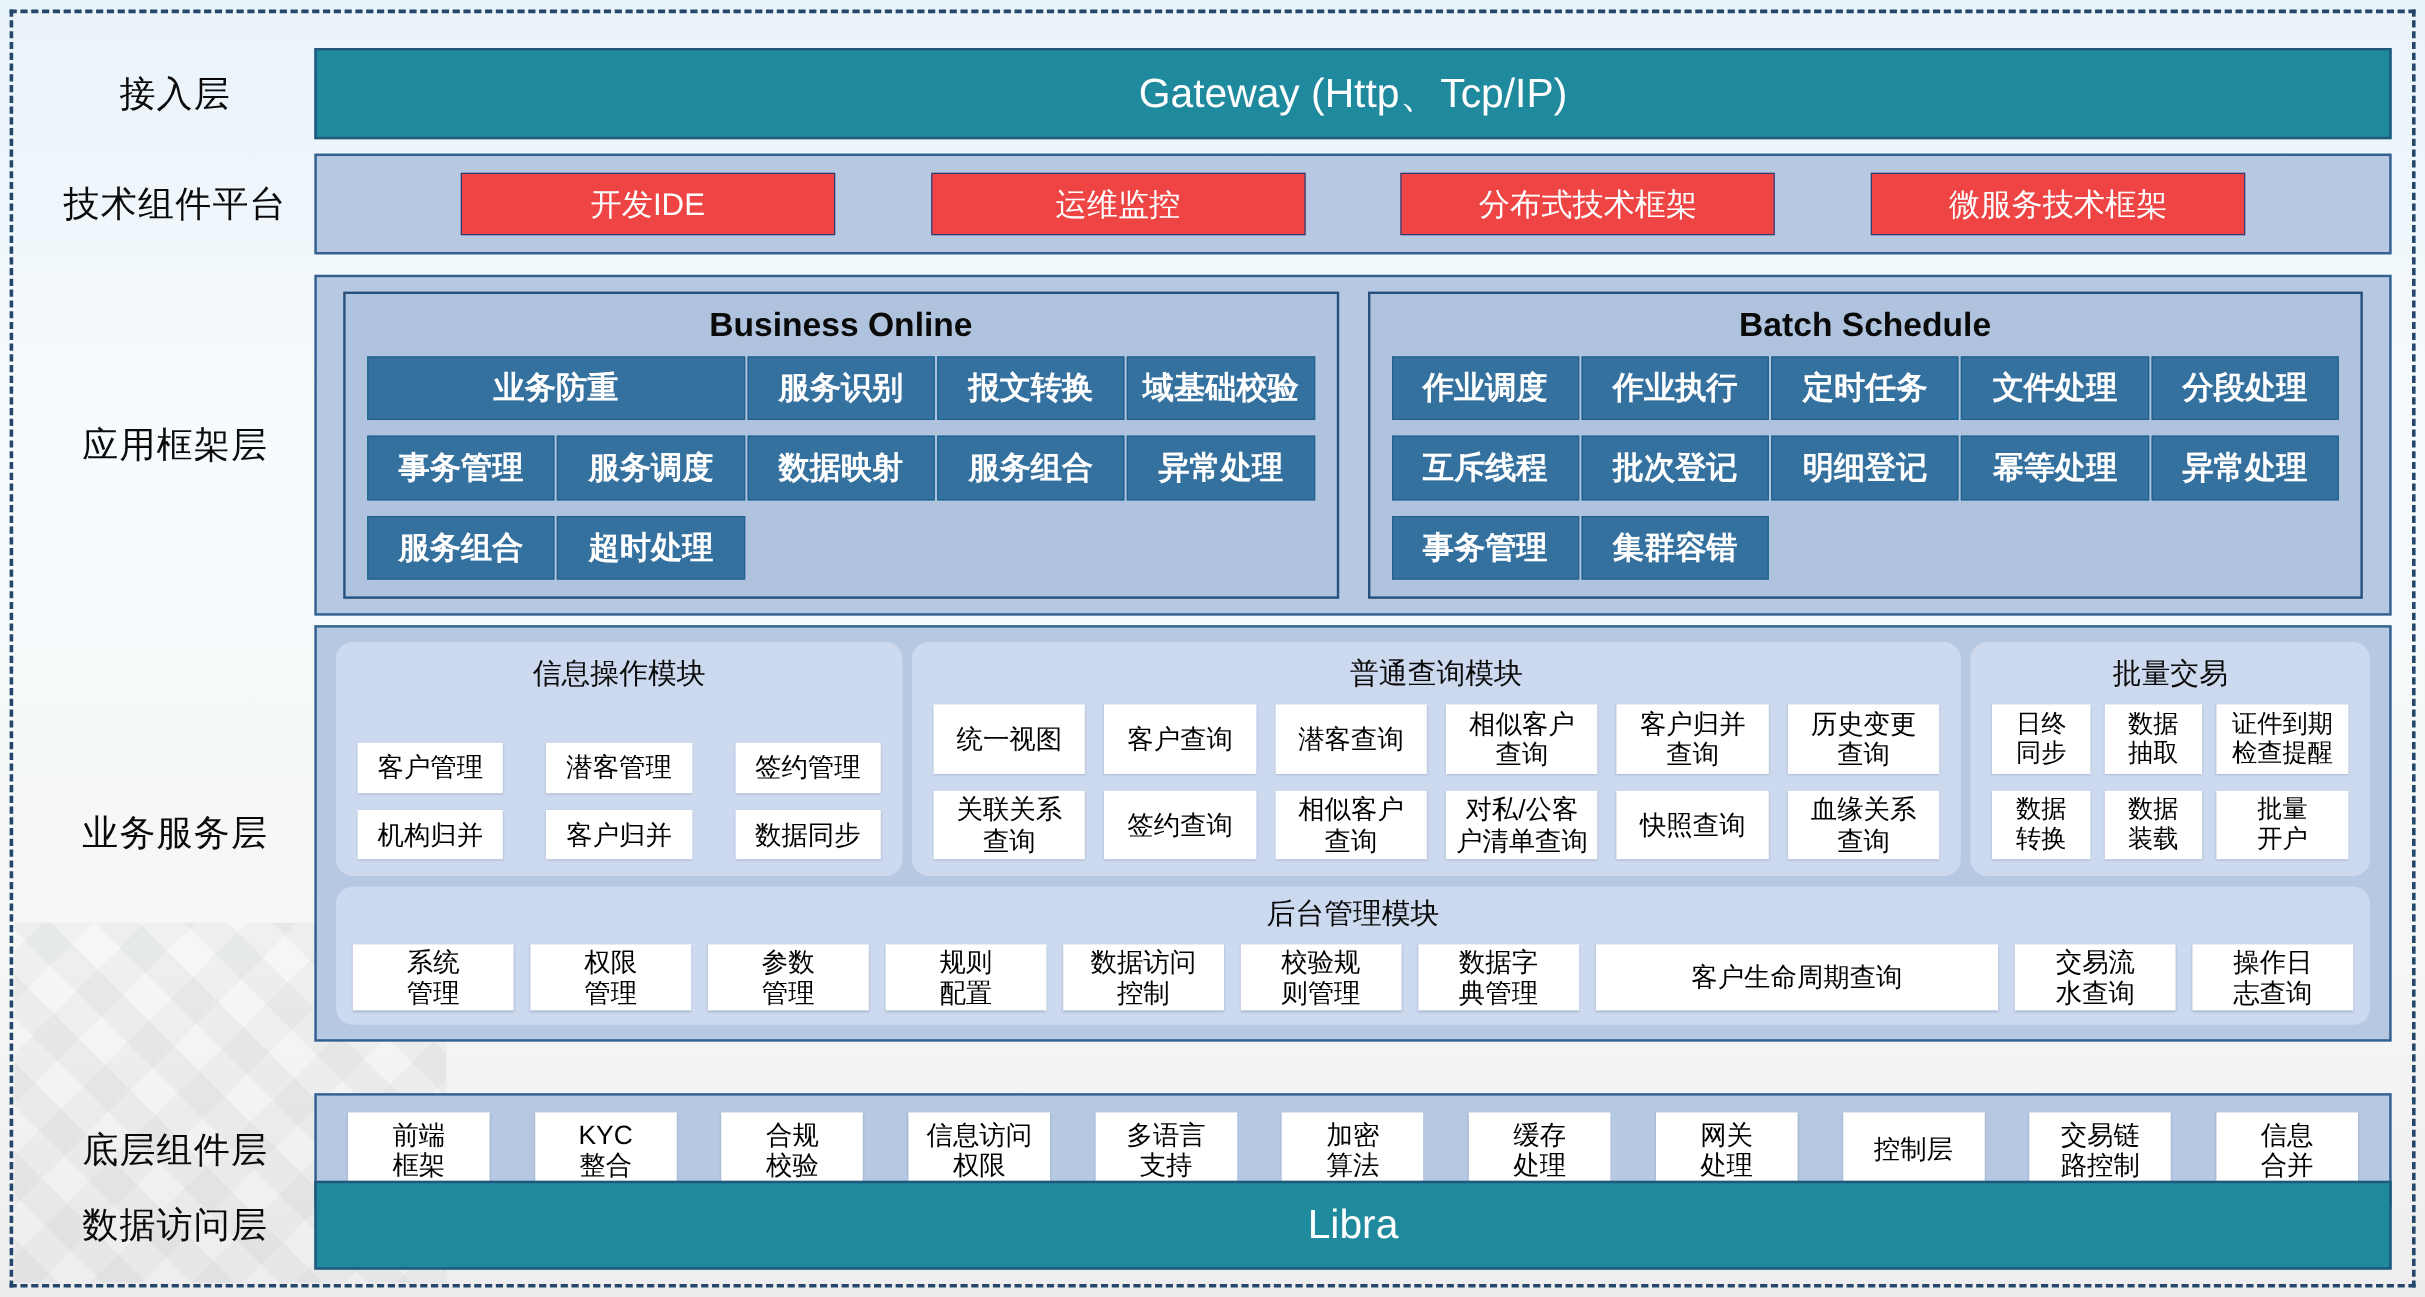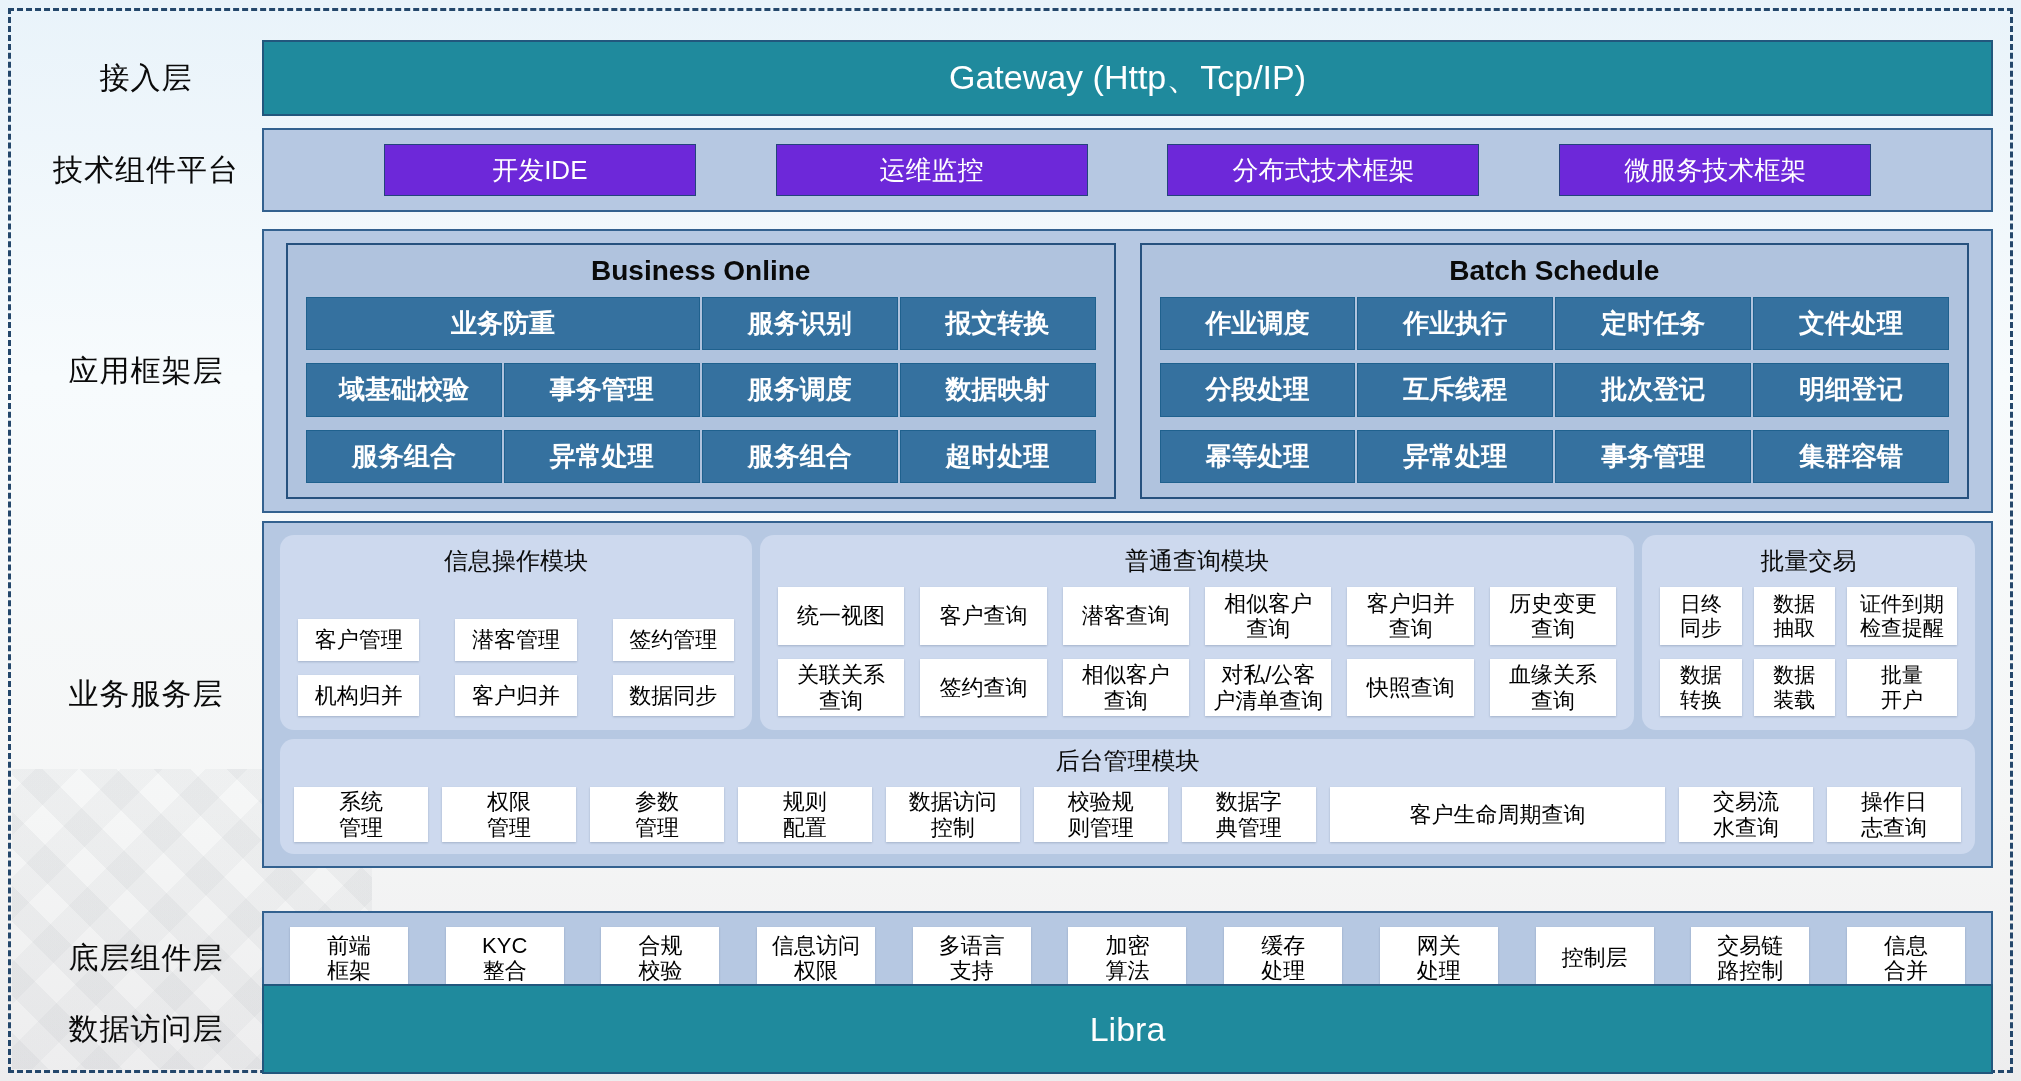--- a/index.html
+++ b/index.html
@@ -19,51 +19,51 @@
   .frame {
     position:absolute; inset:8px; border:3px dashed #24476b; pointer-events:none;
   }
 
   .row { position:absolute; left:30px; right:28px; display:flex; align-items:stretch; }
   .row-access     { top:40px;  height:76px; }
   .row-tech       { top:128px; height:84px; }
   .row-app        { top:229px; height:284px; }
   .row-service    { top:521px; height:347px; }
   .row-base       { top:911px; height:94px;  }
-  .row-dataaccess { top:984px; height:90px;  }
+  .row-dataaccess { top:984px; height:74px;  }
 
   .rowlabel {
     flex:0 0 232px; display:flex; align-items:center; justify-content:center;
     font-size:30px; color:#0a0a0a; letter-spacing:1px;
   }
 
   .teal-bar {
     flex:1; background:#1f8a9d; border:2px solid #22577d;
     display:flex; align-items:center; justify-content:center;
     color:#ffffff; font-size:34px;
   }
 
   .lightbox { flex:1; background:#b6c8e2; border:2px solid #33618f; }
 
   
   .tech-box { display:flex; align-items:center; justify-content:space-evenly; padding:0 40px; }
   .btn-navy {
-    width:312px; height:52px; background:#6d28d9; border:1px solid #24437c;
+    width:312px; height:52px; background:#ef4444; border:1px solid #24437c;
     color:#fff; font-size:26px; display:flex; align-items:center; justify-content:center;
   }
 
   
   .app-box { display:flex; gap:24px; padding:12px 22px;font-weight:bold; }
   .panel {
     flex:1; background:#b0c3de; border:2px solid #26517e;
     display:flex; flex-direction:column; padding:4px 18px 14px;
   }
   .panel-title { text-align:center; font-size:28px; color:#0a0a0a; padding:6px 0 10px; }
   .grid { display:grid; flex:1; }
-  .app-grid { grid-template-columns:repeat(4,1fr); gap:13px 2px; }
+  .app-grid { grid-template-columns:repeat(5,1fr); gap:13px 2px; }
   .btn-steel {
     background:#35719f; border:1px solid #1f618e; color:#fff; font-size:26px;
     display:flex; align-items:center; justify-content:center;
   }
   .bo-grid > div:first-child { grid-column:span 2; }
 
   
   .service-box { display:flex; flex-direction:column; gap:9px; padding:12px 16px; }
   .modules { display:flex; gap:8px; flex:1; }
   .module {

